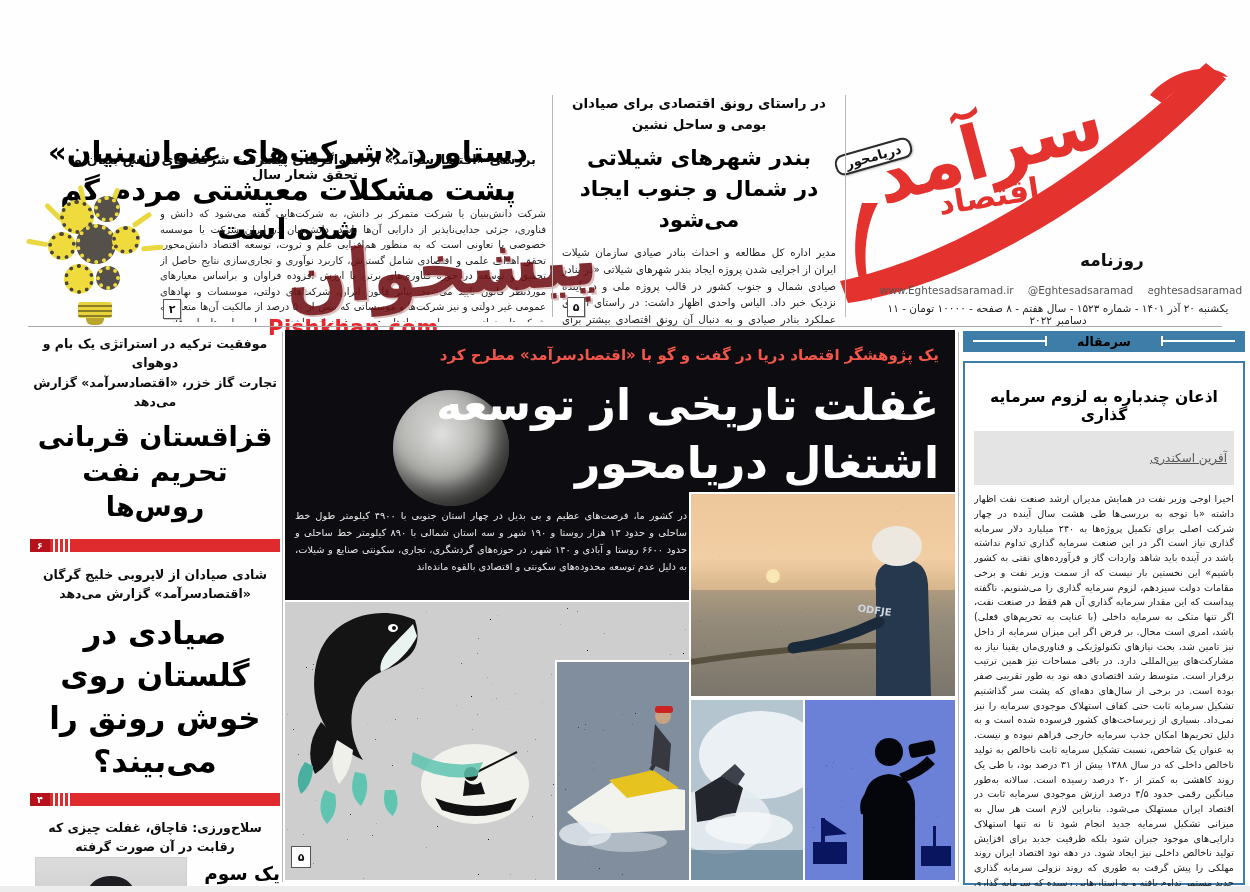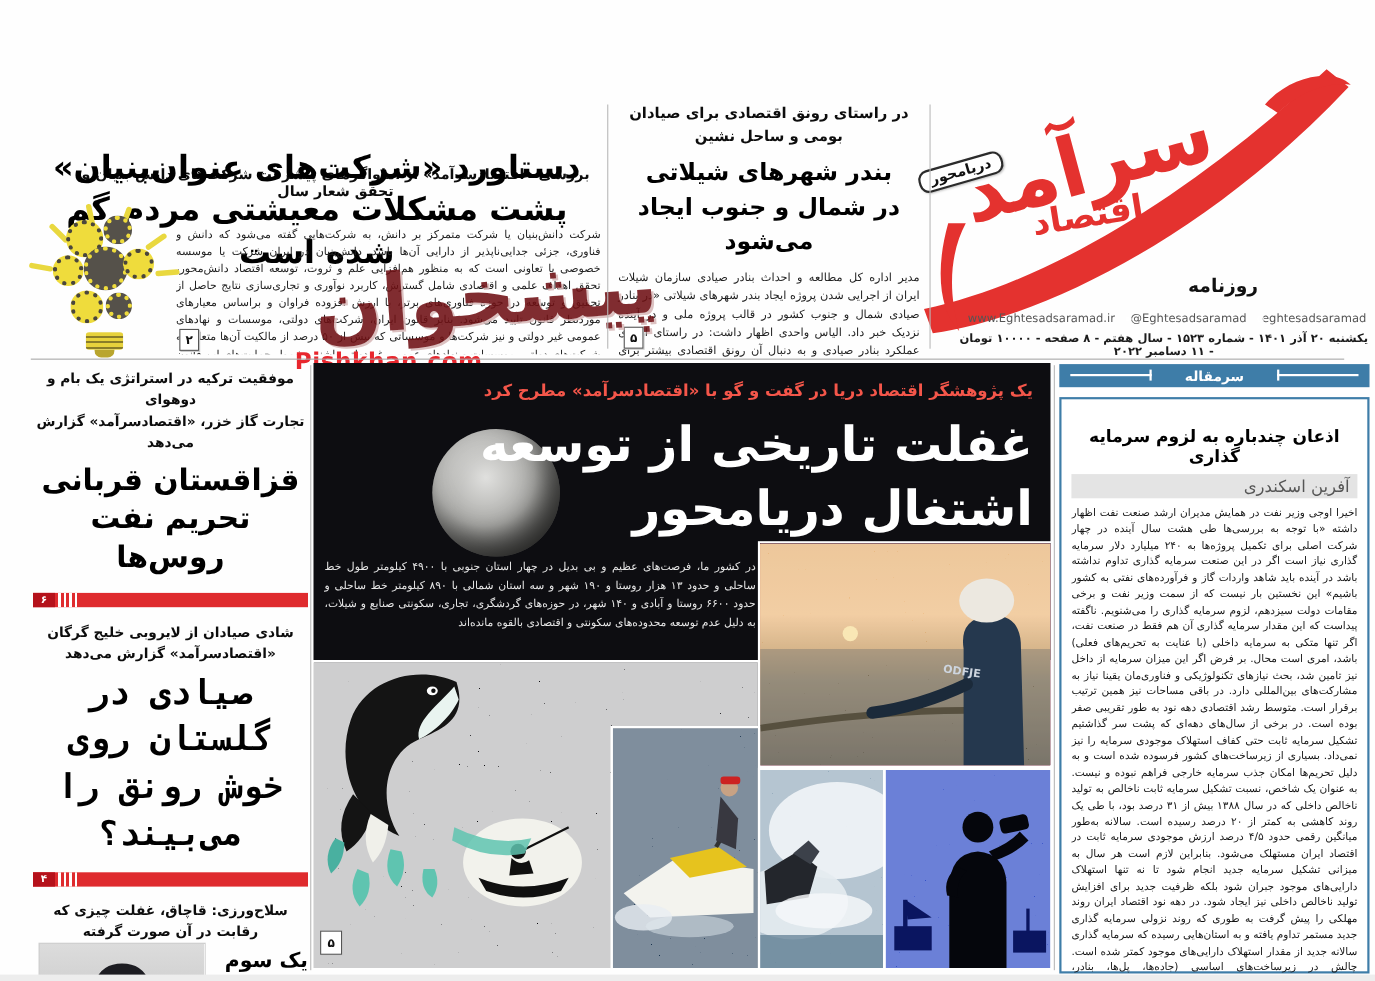--- a/index.html
+++ b/index.html
@@ -28,21 +28,21 @@
   .social-row { left:880px; top:284px; width:362px; direction:ltr; text-align:center;
                 font-size:10.5px; color:#555; display:flex; align-items:center; justify-content:center; gap:7px; }
   .tg-icon { display:inline-block; width:12px; height:12px; border-radius:50%; background:#31a0d8; position:relative; }
   .tg-icon::after { content:""; position:absolute; left:3px; top:4px;
                     border-left:6px solid #fff; border-top:2.5px solid transparent; border-bottom:2.5px solid transparent; }
   .ig-icon { display:inline-block; width:12px; height:12px; border-radius:3px; position:relative;
              background:linear-gradient(45deg,#f9ce34,#ee2a7b 55%,#6228d7); }
   .ig-icon::after { content:""; position:absolute; left:3px; top:3px; width:4px; height:4px;
                     border:1.5px solid #fff; border-radius:50%; }
   .date-line { left:872px; top:302px; width:372px; text-align:center; font-size:10.5px;
-               font-weight:bold; color:#1c1c1c; }
+               font-weight:normal; color:#1c1c1c; }
 
   
   .tm-art { left:562px; top:93px; width:274px; }
   .tm-kicker { font-size:13.5px; font-weight:bold; text-align:center; line-height:1.55; color:#0d0d0d; }
   .tm-head { margin-top:7px; font-size:21.5px; font-weight:bold; text-align:center; line-height:1.45;
              color:#000; white-space:pre-line; }
   .tm-body { margin-top:9px; font-size:10.3px; line-height:1.62; text-align:justify; color:#222; }
 
   
   .tl-kicker { left:70px; top:110px; width:470px; font-size:13px; font-weight:bold; text-align:center; color:#0d0d0d;margin-top:42px; }
@@ -66,36 +66,36 @@
            transform:rotate(-4deg); opacity:.88; text-shadow:2px 2px 0 #d8b9b9; pointer-events:none; }
   .wm-en { left:268px; top:316px; font-size:21px; font-weight:bold; color:#e8262d; direction:ltr;
            letter-spacing:.5px; pointer-events:none; }
 
   
   .left-col  { left:30px;  top:334px; width:250px; height:552px; }
   .center-col{ left:285px; top:330px; width:608px; height:552px; }
   .right-col { left:963px; top:331px; width:282px; height:557px; }
 
   
-  .ed-header { position:relative; height:21px; background:#3e7da8; color:#ffffff; font-size:12.5px;
+  .ed-header { position:relative; height:21px; background:#3e7da8; color:#000000; font-size:12.5px;
                font-weight:bold; text-align:center; line-height:21px; }
   .hline { position:absolute; top:9px; width:74px; height:2px; background:#fff; }
   .hl-l { left:10px; } .hl-r { right:10px; }
   .hl-l::after, .hl-r::after { content:""; position:absolute; top:-4px; width:2px; height:10px; background:#fff; }
   .hl-l::after { right:0; } .hl-r::after { left:0; }
   .ed-box { margin-top:9px; height:524px; border:2px solid #3e7da8; padding:7px 9px; background:#fff; }
   .ed-title { font-size:15.5px; font-weight:bold; text-align:center; color:#000; margin:18px 0 7px; }
-  .ed-author { background:#e4e4e4; color:#555; font-size:15px; padding:2px 7px; margin-bottom:7px; }
+  .ed-author { background:#e4e4e4; color:#555; font-size:12px; padding:20px 7px; margin-bottom:7px;text-decoration:underline; }
   .ed-body { font-size:9.6px; line-height:1.54; text-align:justify; color:#151515; height:452px; overflow:hidden; }
 
   
   .lc-kicker { font-size:12.5px; font-weight:bold; text-align:center; line-height:1.55; color:#0d0d0d; white-space:pre-line; }
   .lc-head1 { font-size:27px; font-weight:bold; text-align:center; line-height:1.3; color:#000;
               margin:7px 0 15px; white-space:pre-line; }
-  .lc-head2 { font-size:31px; font-weight:bold; text-align:center; line-height:1.38; color:#000; margin:8px 6px 10px;font-family:Liberation Mono, monospace; }
+  .lc-head2 { font-size:31px; font-weight:bold; text-align:center; line-height:1.38; color:#000; margin:8px 6px 10px; }
   .redbar { direction:ltr; display:flex; height:13px; background:#df2b2e; align-items:stretch; }
   .rb-num { width:20px; background:#b5121b; color:#fff; font-size:9.5px; font-weight:bold;
             display:flex; align-items:center; justify-content:center; }
   .rb-ticks { width:20px; background:repeating-linear-gradient(90deg,transparent 0 3px,#fff 3px 5px); }
   .lc-item2 { margin-top:13px; }
   .lc-item3 { margin-top:12px; position:relative; height:186px; }
   .lc3-kicker { font-size:12.5px; font-weight:bold; text-align:center; line-height:1.55; color:#0d0d0d; }
   .mug { position:absolute; left:6px; top:40px; width:150px; height:132px; box-shadow:0 0 0 1px #cfcfcf; }
   .lc3-head { position:absolute; right:0; top:42px; width:96px; font-size:18.5px; font-weight:bold;
               line-height:1.5; text-align:right; color:#000; }

